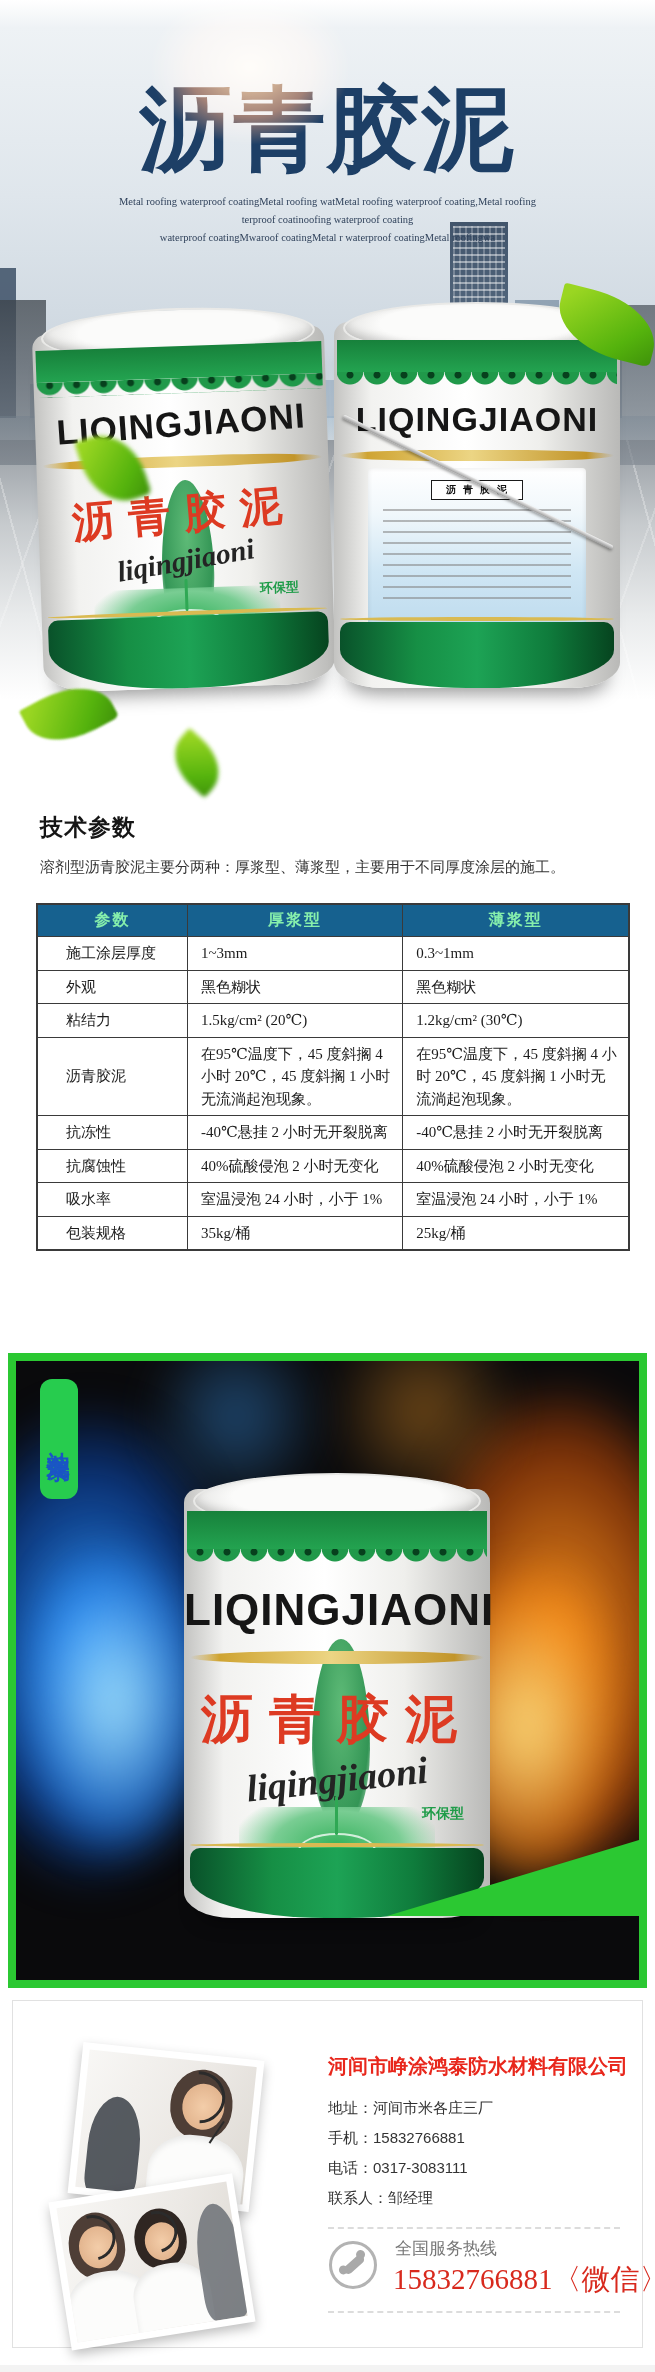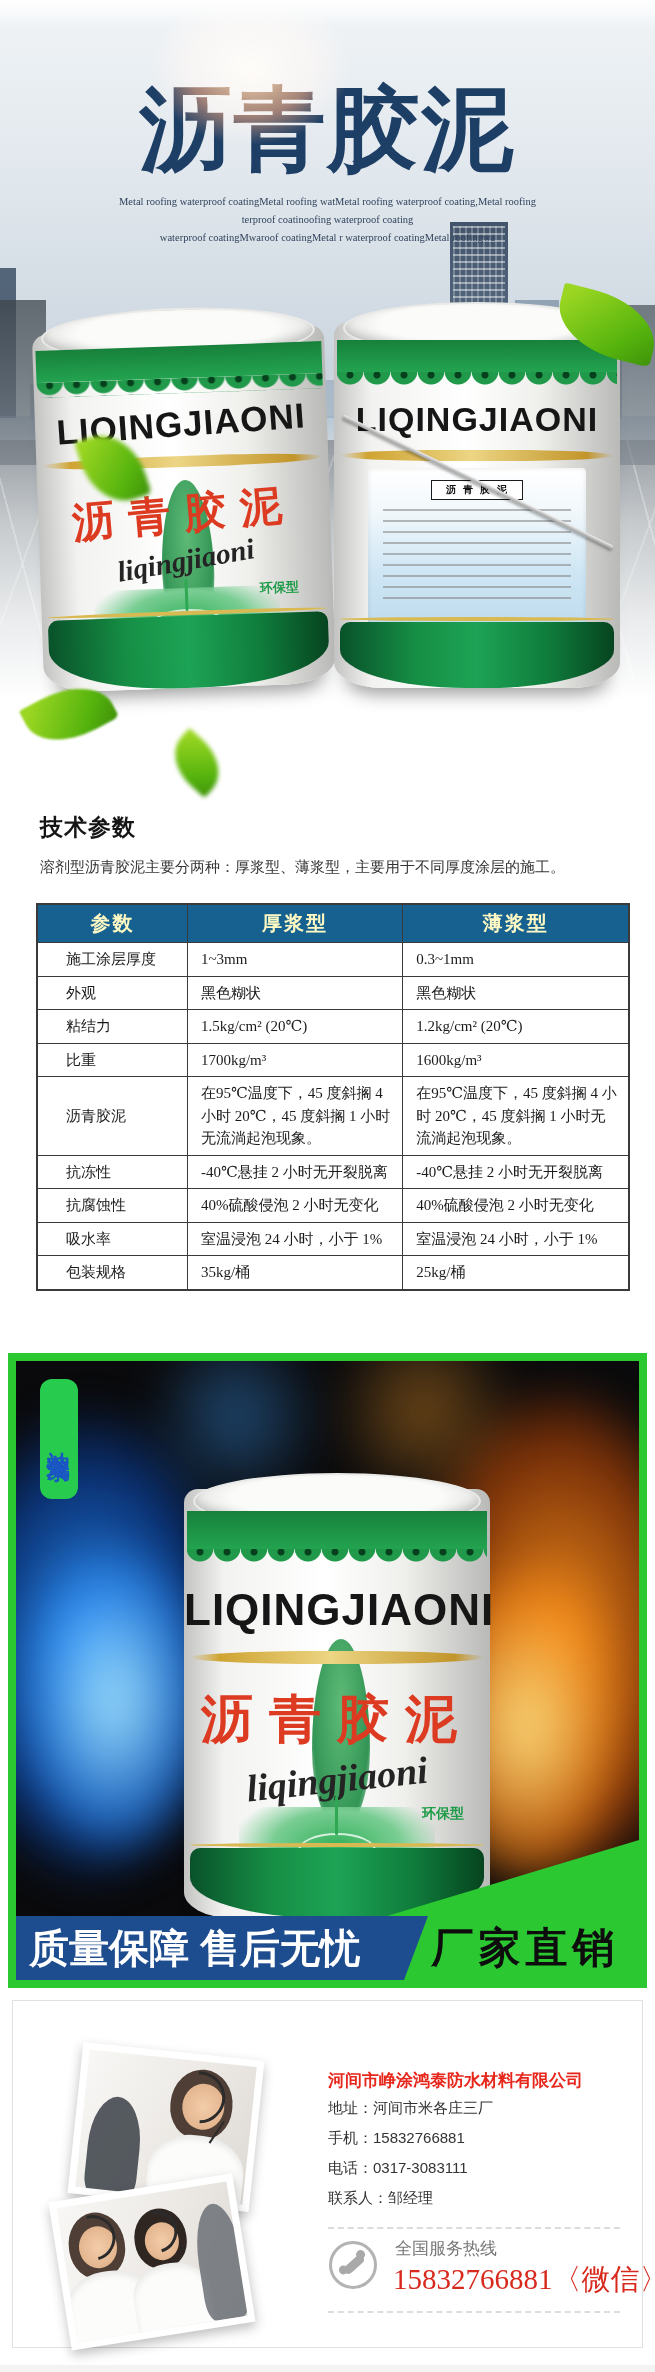--- a/index.html
+++ b/index.html
@@ -78,21 +78,21 @@
       box-shadow:0 2px 3px rgba(0,0,0,.35);}
   .leaf{position:absolute;background:linear-gradient(135deg,#9ad622 10%,#55b30d 70%,#3f920a);
       border-radius:4% 72% 8% 70%;z-index:5;}
 
   
   .tech{position:absolute;top:700px;left:0;width:581px;height:653px;background:#fff;}
   .tech-heading{position:absolute;left:40px;top:112px;margin:0;font-size:23px;font-weight:bold;color:#151515;letter-spacing:1px;}
   .tech-intro{position:absolute;left:40px;top:158px;margin:0;font-size:15px;color:#333;}
   .ptable{position:absolute;left:36px;top:203px;width:594px;border-collapse:collapse;
       font-family:"Liberation Serif","DejaVu Serif",serif;font-size:15px;color:#1b1b1b;border:2px solid #3a3a3a;}
-  .ptable th{background:#16618f;color:#fef9c3;font-size:20px;font-weight:bold;padding:5px 8px;
+  .ptable th{background:#16618f;color:#86efac;font-size:16px;font-weight:bold;padding:5px 8px;
       border:1px solid #3a3a3a;font-family:"Liberation Sans","DejaVu Sans",sans-serif;letter-spacing:2px;}
   .ptable td{border:1px solid #3a3a3a;padding:5px 8px 5px 13px;line-height:1.5;vertical-align:middle;}
   .ptable td:first-child{padding-left:28px;}
 
   
   .showcase{position:absolute;top:1353px;left:8px;width:639px;height:635px;background:#0a0a0c;
       border:8px solid #2bc832;overflow:hidden;}
   .blob{position:absolute;border-radius:50%;filter:blur(20px);}
   .fb-blue-a{left:-70px;top:50px;width:290px;height:470px;
       background:radial-gradient(ellipse,rgba(45,150,255,.95) 0%,rgba(10,80,200,.55) 52%,rgba(0,0,0,0) 76%);}
@@ -124,21 +124,21 @@
   .photo{position:absolute;background:#fff;padding:7px;box-shadow:0 5px 12px rgba(0,0,0,.25);}
   .photo-inner{position:relative;width:100%;height:100%;overflow:hidden;
       background:linear-gradient(115deg,#f8f7f5 0%,#ece9e5 55%,#ddd9d3 100%);}
   .p-hair{position:absolute;border-radius:50% 50% 46% 46%;background:#4e3e36;}
   .p-face{position:absolute;border-radius:50%;background:radial-gradient(#f3cda9,#dcab84);}
   .p-shirt{position:absolute;border-radius:46% 46% 0 0;background:#fcfcfb;box-shadow:inset 0 4px 6px rgba(0,0,0,.08);}
   .p-headset{position:absolute;border:3px solid #2b2b2b;border-radius:50%;
       border-bottom-color:transparent;border-left-color:transparent;transform:rotate(38deg);}
   .p-mic{position:absolute;width:2px;background:#2b2b2b;transform:rotate(28deg);}
   .p-sil{position:absolute;border-radius:50% 50% 20% 20%;background:#3a3f46;opacity:.85;}
-  .c-company{position:absolute;left:315px;top:68px;margin:0;color:#e8271c;font-size:17px;font-weight:bold;white-space:nowrap;}
+  .c-company{position:absolute;left:315px;top:52px;margin:0;color:#e8271c;font-size:20px;font-weight:bold;white-space:nowrap;}
   .c-lines{position:absolute;left:315px;top:92px;font-size:15px;color:#333;line-height:30px;}
   .c-lines div{white-space:nowrap;}
   .c-dash{position:absolute;left:315px;right:22px;border-top:2px dashed #dcdcdc;}
   .c-phone{position:absolute;left:316px;top:240px;width:48px;height:48px;border:3px solid #b3b3b3;border-radius:50%;}
   .c-phone i{position:absolute;left:10px;top:16px;width:24px;height:9px;border-radius:5px;background:#a9a9a9;
       transform:rotate(-42deg);display:block;}
   .c-phone i::before,.c-phone i::after{content:"";position:absolute;width:9px;height:9px;border-radius:50%;background:#a9a9a9;top:0;}
   .c-phone i::before{left:-4px;top:-3px;}
   .c-phone i::after{right:-4px;top:-3px;}
   .c-hotline-label{position:absolute;left:382px;top:236px;font-size:17px;color:#777;}
@@ -235,26 +235,21 @@
           <td>0.3~1mm</td>
         </tr>
         <tr>
           <td>外观</td>
           <td>黑色糊状</td>
           <td>黑色糊状</td>
         </tr>
         <tr>
           <td>粘结力</td>
           <td>1.5kg/cm² (20℃)</td>
-          <td>1.2kg/cm² (20℃)</td>
-        </tr>
-        <tr>
-          <td>比重</td>
-          <td>1700kg/m³</td>
-          <td>1600kg/m³</td>
+          <td>1.2kg/cm² (30℃)</td>
         </tr>
         <tr>
           <td>沥青胶泥</td>
           <td>在95℃温度下，45 度斜搁 4 小时 20℃，45 度斜搁 1 小时无流淌起泡现象。</td>
           <td>在95℃温度下，45 度斜搁 4 小时 20℃，45 度斜搁 1 小时无流淌起泡现象。</td>
         </tr>
         <tr>
           <td>抗冻性</td>
           <td>-40℃悬挂 2 小时无开裂脱离</td>
           <td>-40℃悬挂 2 小时无开裂脱离</td>
@@ -298,24 +293,20 @@
       <div class="b-brand" style="top:96px;font-size:44px;">LIQINGJIAONI</div>
       <div class="b-gold" style="top:162px;height:13px;"></div>
       <div class="b-product" style="top:196px;font-size:52px;letter-spacing:16px;">沥青胶泥</div>
       <div class="b-script" style="top:268px;font-size:38px;transform:rotate(-6deg);">liqingjiaoni</div>
       <div class="b-eco" style="right:26px;top:316px;font-size:14px;">环保型</div>
       <div class="b-drop" style="top:318px;height:92px;"></div>
       <div class="b-base" style="height:70px;"></div>
     </div>
 
     <div class="sc-wedge"></div>
-    <div class="sc-banner">
-      <div class="sc-banner-left">质量保障 售后无忧</div>
-      <div class="sc-banner-right">厂家直销</div>
-    </div>
   </section>
 
   <section class="contact-card">
     <div class="photo" style="left:62px;top:50px;width:182px;height:152px;transform:rotate(6deg);z-index:2;">
       <div class="photo-inner">
         <div class="p-sil" style="left:8px;top:44px;width:52px;height:100px;"></div>
         <div class="p-hair" style="left:86px;top:8px;width:62px;height:70px;"></div>
         <div class="p-face" style="left:98px;top:22px;width:42px;height:46px;"></div>
         <div class="p-headset" style="left:88px;top:10px;width:52px;height:52px;"></div>
         <div class="p-shirt" style="left:70px;top:74px;width:96px;height:80px;"></div>

